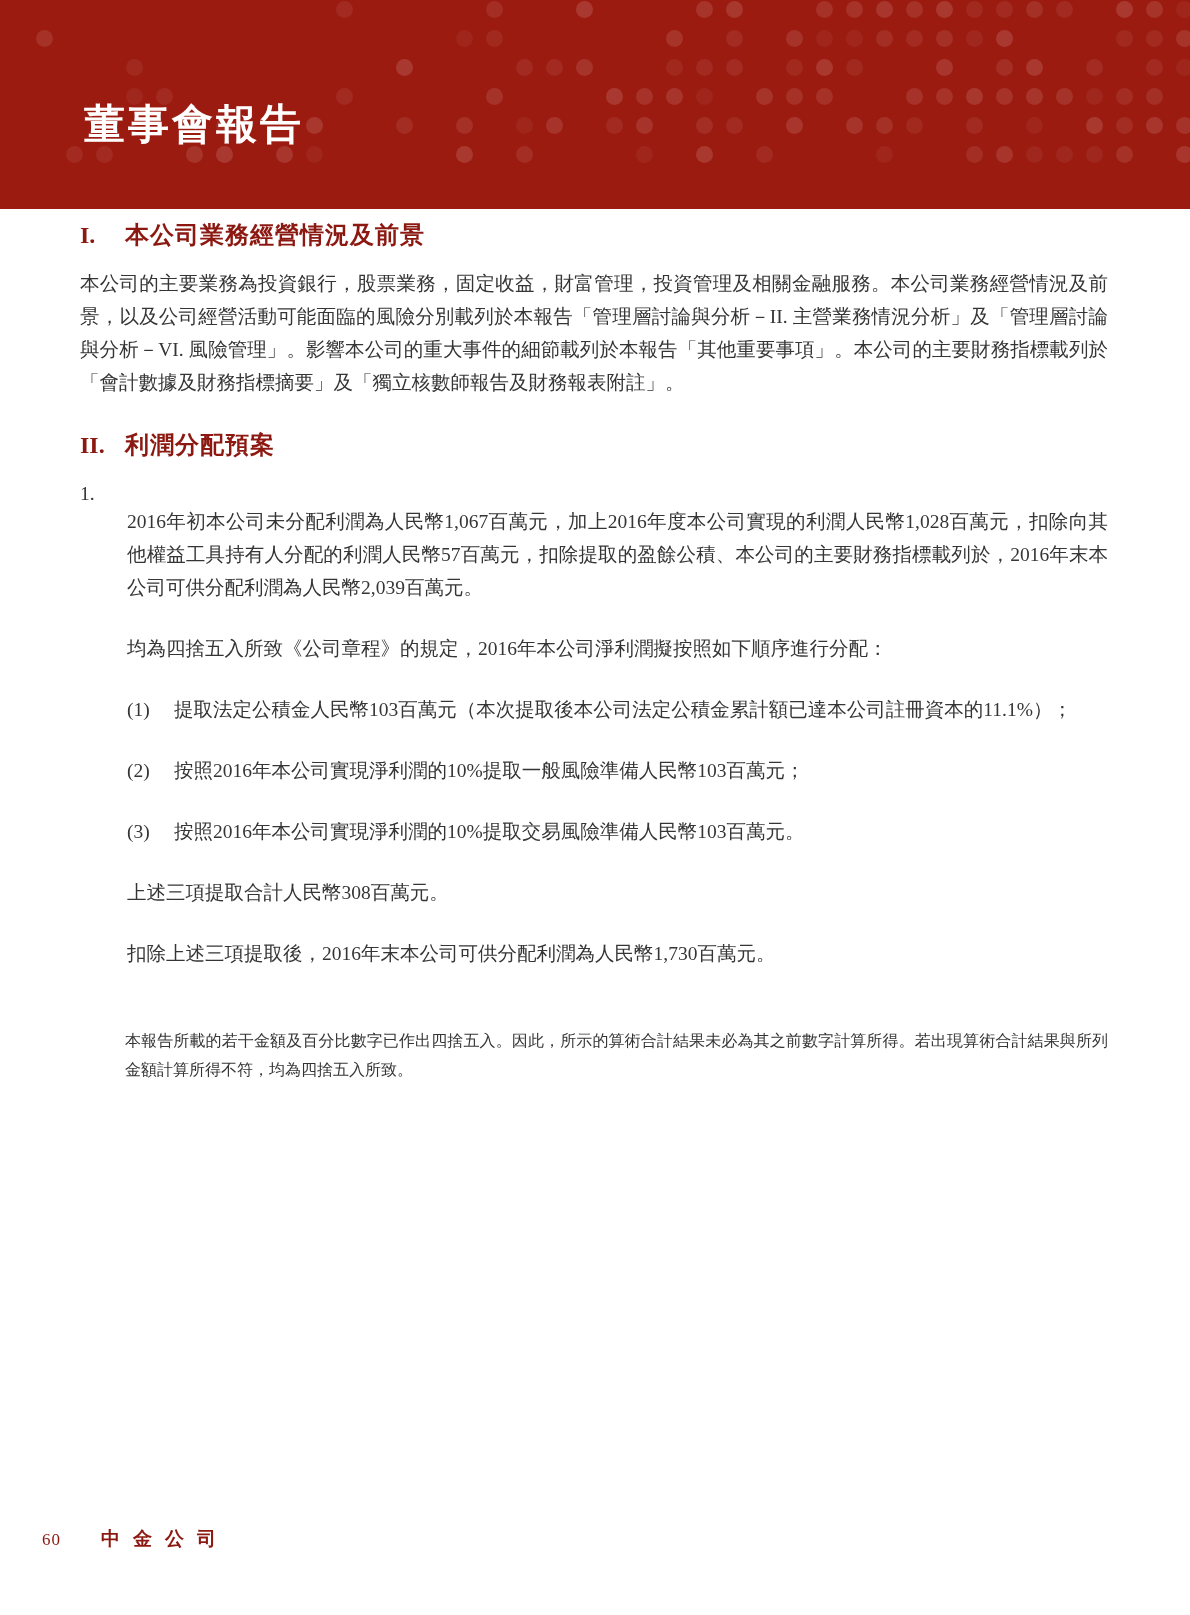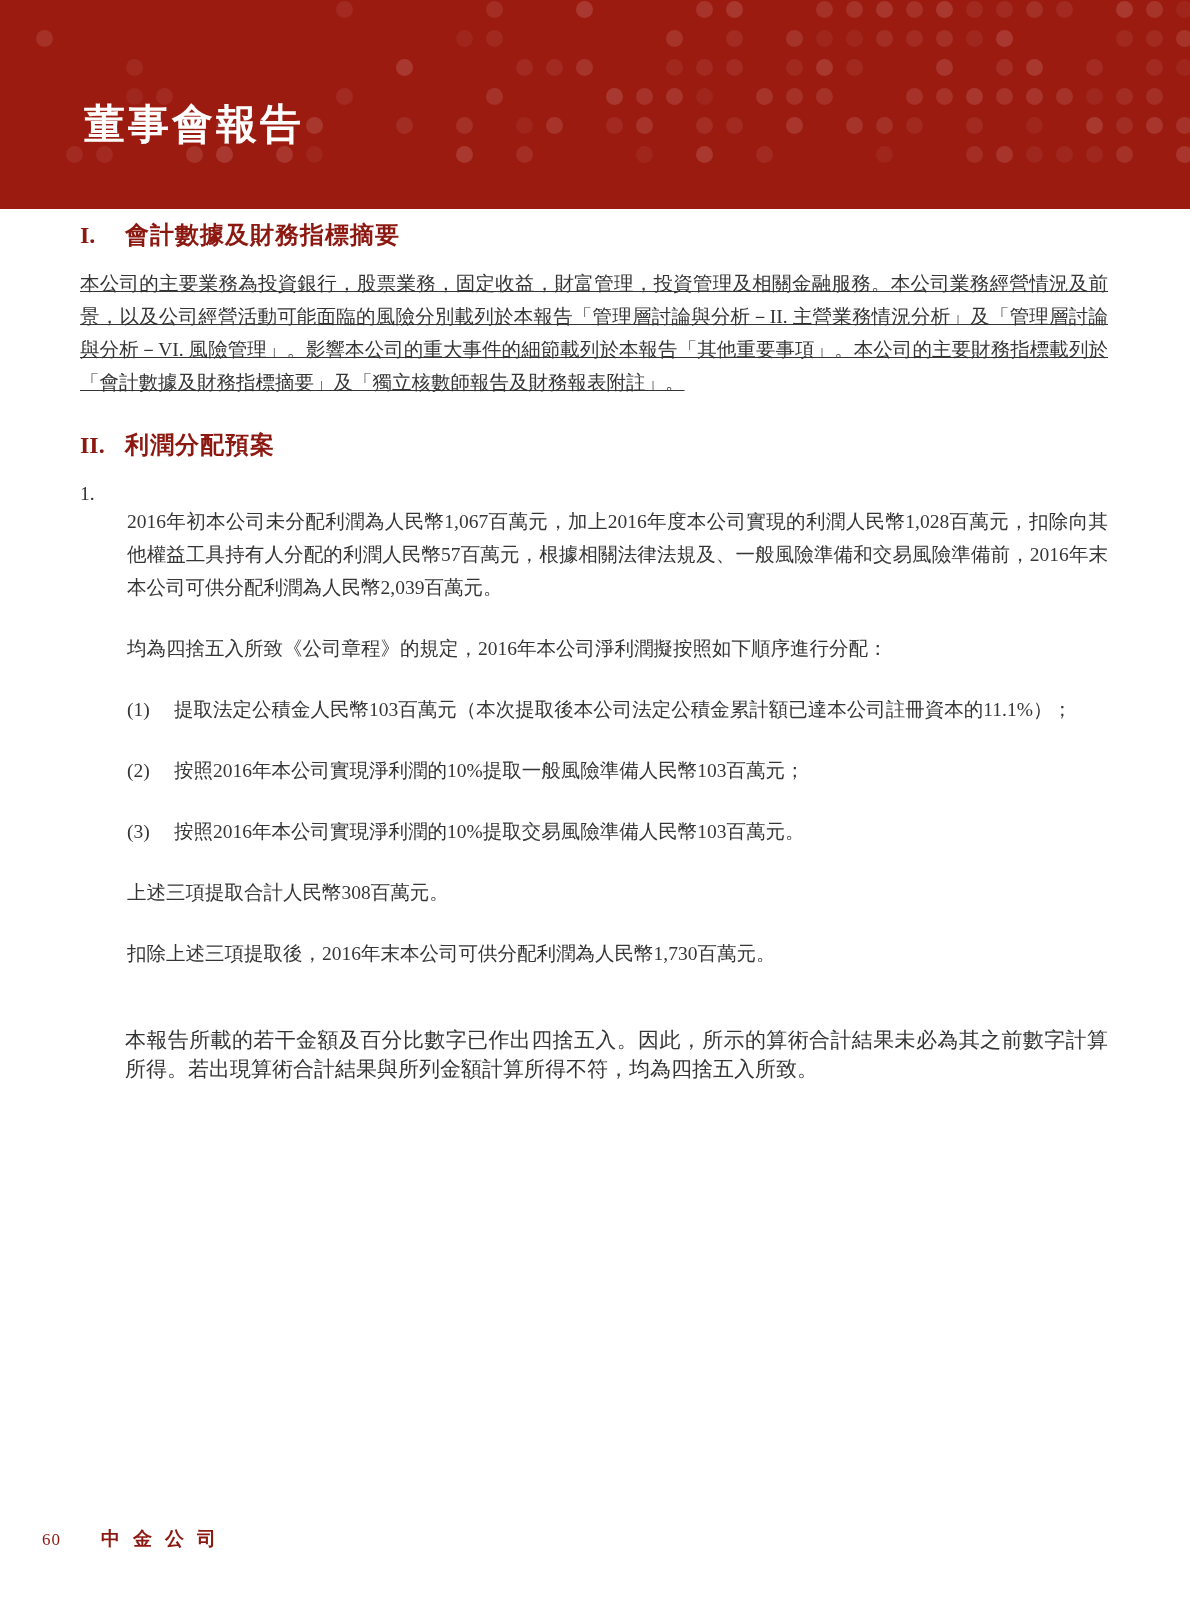--- a/index.html
+++ b/index.html
@@ -62,41 +62,41 @@
     font-weight: 700;
     line-height: 30px;
     margin: 0 0 17px 0;
     letter-spacing: 1px;
   }
   .sec-num { width: 45px; flex: 0 0 45px; letter-spacing: 0; }
   .section-2 { margin-top: 31px; }
 
   .level1 { margin: 0 0 0 45px; text-align: justify; }
   p.par { margin: 28px 0 0 0; text-align: justify; }
-  p.first { margin-top: 0; text-decoration: underline; }
+  p.first { margin-top: 0; }
 
   .item { display: flex; margin-top: 16px; }
   .item-marker { width: 47px; flex: 0 0 47px; }
   .item-body { flex: 1; min-width: 0; }
 
   .subitem { display: flex; margin-top: 28px; }
   .subitem-marker { width: 47px; flex: 0 0 47px; }
   .subitem-text { flex: 1; min-width: 0; margin: 0; text-align: justify; }
 
   
   .notes { margin: 56px 0 0 45px; }
   .notes-label {
     margin: 0;
     font-style: italic;
     font-size: 17px;
     line-height: 24px;
   }
   .notes-text {
     margin: 24px 0 0 0;
-    font-size: 21px;
+    font-size: 16px;
     line-height: 29px;
     text-align: justify;
   }
 
   
   .page-footer {
     position: absolute;
     left: 42px;
     top: 1526px;
     display: flex;
@@ -229,35 +229,35 @@
         <div class="dot" style="background: rgba(255, 235, 225, 0.133); left: 1176px; top: 146px;"></div>
       </div>
     <h1 class="banner-title">董事會報告</h1>
   </header>
 
   <main class="content">
 
     <section>
       <div class="sec-heading">
         <span class="sec-num">I.</span>
-        <span class="sec-title">會計數據及財務指標摘要</span>
+        <span class="sec-title">本公司業務經營情況及前景</span>
       </div>
       <p class="level1 par first">本公司的主要業務為投資銀行，股票業務，固定收益，財富管理，投資管理及相關金融服務。本公司業務經營情況及前景，以及公司經營活動可能面臨的風險分別載列於本報告「管理層討論與分析－II. 主營業務情況分析」及「管理層討論與分析－VI. 風險管理」。影響本公司的重大事件的細節載列於本報告「其他重要事項」。本公司的主要財務指標載列於「會計數據及財務指標摘要」及「獨立核數師報告及財務報表附註」。</p>
     </section>
 
     <section class="section-2">
       <div class="sec-heading">
         <span class="sec-num">II.</span>
         <span class="sec-title">利潤分配預案</span>
       </div>
 
       <div class="item">
         <span class="item-marker">1.</span>
         <div class="item-body">
-          <p class="par">2016年初本公司未分配利潤為人民幣1,067百萬元，加上2016年度本公司實現的利潤人民幣1,028百萬元，扣除向其他權益工具持有人分配的利潤人民幣57百萬元，根據相關法律法規及、一般風險準備和交易風險準備前，2016年末本公司可供分配利潤為人民幣2,039百萬元。</p>
+          <p class="par">2016年初本公司未分配利潤為人民幣1,067百萬元，加上2016年度本公司實現的利潤人民幣1,028百萬元，扣除向其他權益工具持有人分配的利潤人民幣57百萬元，扣除提取的盈餘公積、本公司的主要財務指標載列於，2016年末本公司可供分配利潤為人民幣2,039百萬元。</p>
           <p class="par">均為四捨五入所致《公司章程》的規定，2016年本公司淨利潤擬按照如下順序進行分配：</p>
 
           <div class="subitem">
             <span class="subitem-marker">(1)</span>
             <p class="subitem-text">提取法定公積金人民幣103百萬元（本次提取後本公司法定公積金累計額已達本公司註冊資本的11.1%）；</p>
           </div>
           <div class="subitem">
             <span class="subitem-marker">(2)</span>
             <p class="subitem-text">按照2016年本公司實現淨利潤的10%提取一般風險準備人民幣103百萬元；</p>
           </div>

